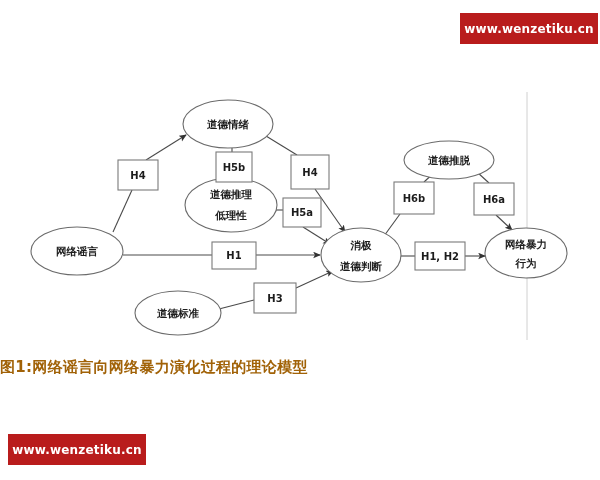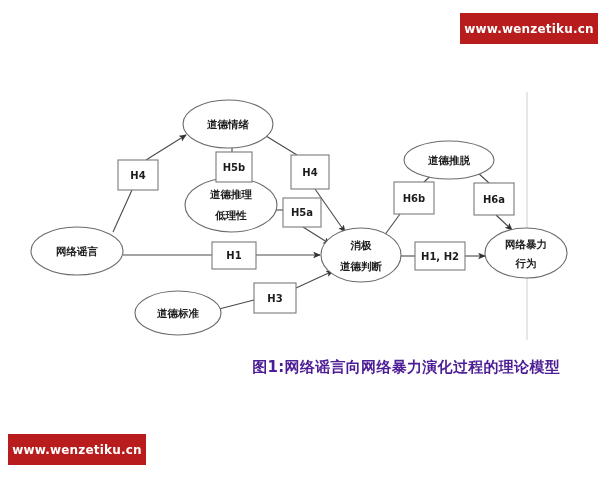--- a/index.html
+++ b/index.html
@@ -53,25 +53,25 @@
     left: 0;
     top: 60px;
     width: 600px;
     height: 300px;
   }
   #caption {
     position: absolute;
     left: 0;
     top: 358px;
     width: 560px;
-    text-align: right;
+    text-align: left;
     font-family: "DejaVu Sans", "Liberation Sans", sans-serif;
     font-size: 15px;
     font-weight: bold;
-    color: #4c1d95;
+    color: #a16207;
     letter-spacing: 0.3px;
   }
   svg text {
     font-family: "DejaVu Sans", "Liberation Sans", sans-serif;
     fill: #1c1c1c;
   }
   .node-label {
     font-size: 10.5px;
     font-weight: bold;
     text-anchor: middle;

